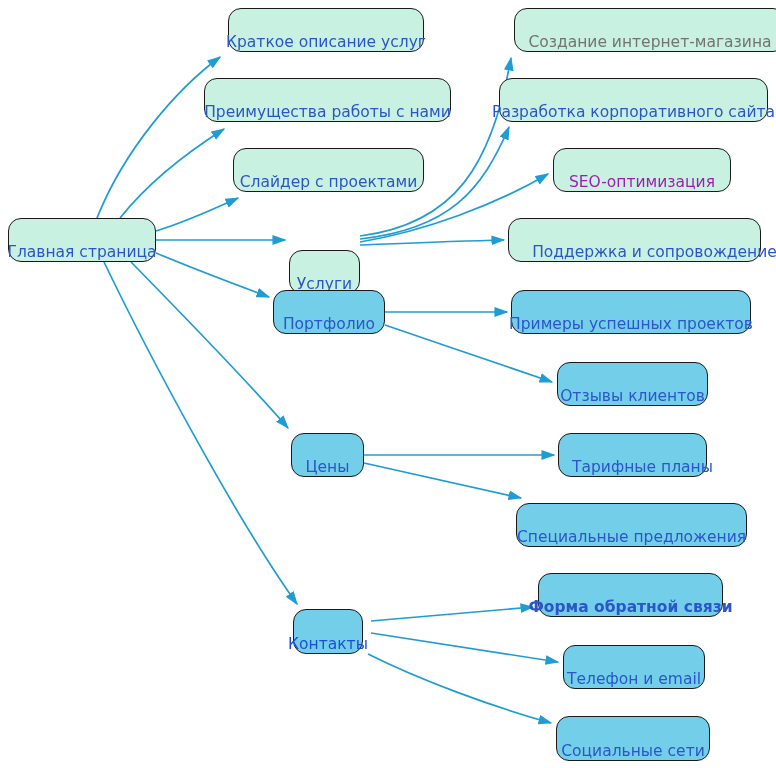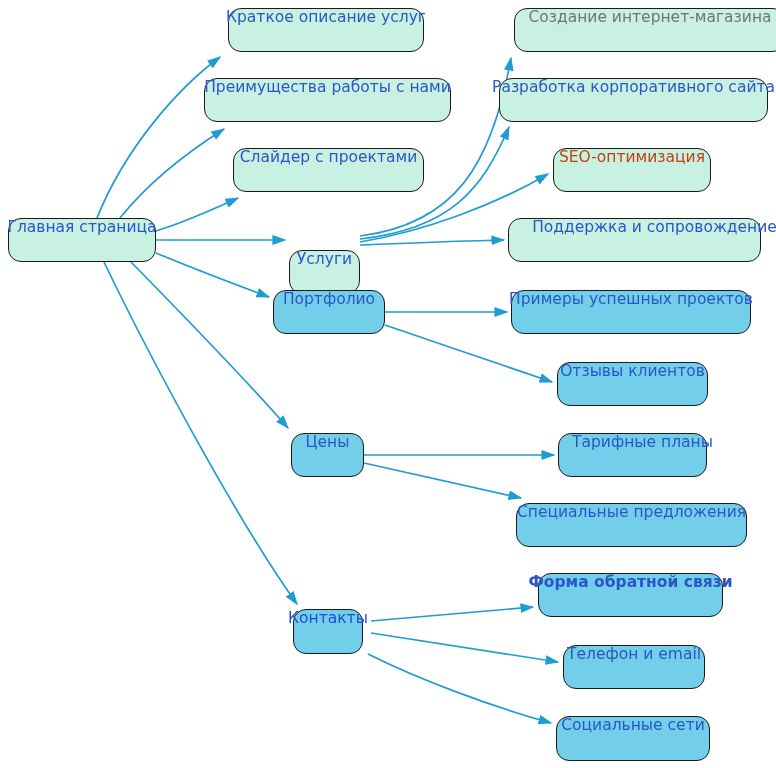--- a/index.html
+++ b/index.html
@@ -19,21 +19,21 @@
     position: absolute;
     left: 0; top: 0;
     width: 776px; height: 768px;
   }
   .node {
     position: absolute;
     box-sizing: border-box;
     border: 1.6px solid #1a1a1a;
     border-radius: 13px;
     display: flex;
-    align-items: flex-start;
+    align-items: flex-end;
     justify-content: center;
     text-align: center;
     font-size: 15.5px;
     line-height: 1.1;
     white-space: nowrap;
     cursor: default;
   }
   .node.light { background: #c9f1e2; }
   .node.dark  { background: #73cfe9; }
   .edge-path {
@@ -85,21 +85,21 @@
       </div>
       <div class="node light" style="left: 289px; top: 218px; width: 71px; height: 44px; color: rgb(43, 85, 200); border-color: rgb(26, 26, 26); background: rgb(201, 241, 226); margin-top: 32px;">
         <span>Услуги</span>
       </div>
       <div class="node light" style="left: 514px; top: 8px; width: 272px; height: 44px; color: #737373; border-color: rgb(26, 26, 26); background: rgb(201, 241, 226);">
         <span>Создание интернет-магазина</span>
       </div>
       <div class="node light" style="left: 499px; top: 78px; width: 269px; height: 44px; color: rgb(43, 85, 200); border-color: rgb(26, 26, 26); background: rgb(201, 241, 226);">
         <span>Разработка корпоративного сайта</span>
       </div>
-      <div class="node light" style="left: 553px; top: 148px; width: 158px; height: 44px; color: #c2410c; border-color: rgb(26, 26, 26); background: rgb(201, 241, 226);">
+      <div class="node light" style="left: 553px; top: 148px; width: 178px; height: 44px; color: #a21caf; border-color: rgb(26, 26, 26); background: rgb(201, 241, 226);">
         <span>SEO-оптимизация</span>
       </div>
       <div class="node light" style="left: 508px; top: 218px; width: 253px; height: 44px; color: rgb(43, 85, 200); border-color: rgb(26, 26, 26); background: rgb(201, 241, 226); padding-left: 40px;">
         <span>Поддержка и сопровождение</span>
       </div>
       <div class="node dark" style="left: 273px; top: 290px; width: 112px; height: 44px; color: rgb(43, 85, 200); border-color: rgb(26, 26, 26); background: rgb(115, 207, 233);">
         <span>Портфолио</span>
       </div>
       <div class="node dark" style="left: 511px; top: 290px; width: 240px; height: 44px; color: rgb(43, 85, 200); border-color: rgb(26, 26, 26); background: rgb(115, 207, 233);">
         <span>Примеры успешных проектов</span>
@@ -115,20 +115,20 @@
       </div>
       <div class="node dark" style="left: 516px; top: 503px; width: 231px; height: 44px; color: rgb(43, 85, 200); border-color: rgb(26, 26, 26); background: rgb(115, 207, 233);">
         <span>Специальные предложения</span>
       </div>
       <div class="node dark" style="left: 293px; top: 609px; width: 70px; height: 45px; color: #1d4ed8; border-color: rgb(26, 26, 26); background: rgb(115, 207, 233);">
         <span>Контакты</span>
       </div>
       <div class="node dark" style="left: 538px; top: 573px; width: 185px; height: 44px; color: rgb(43, 85, 200); border-color: rgb(26, 26, 26); background: rgb(115, 207, 233); font-weight: bold;">
         <span>Форма обратной связи</span>
       </div>
-      <div class="node dark" style="left: 563px; top: 645px; width: 142px; height: 44px; color: rgb(43, 85, 200); border-color: rgb(26, 26, 26); background: rgb(115, 207, 233);">
+      <div class="node dark" style="left: 563px; top: 645px; width: 142px; height: 44px; color: rgb(43, 85, 200); border-color: rgb(26, 26, 26); background: rgb(115, 207, 233); border-radius: 12px;">
         <span>Телефон и email</span>
       </div>
       <div class="node dark" style="left: 556px; top: 716px; width: 154px; height: 45px; color: rgb(43, 85, 200); border-color: rgb(26, 26, 26); background: rgb(115, 207, 233);">
         <span>Социальные сети</span>
       </div>
     </div>
 </div>
 
 </body></html>

